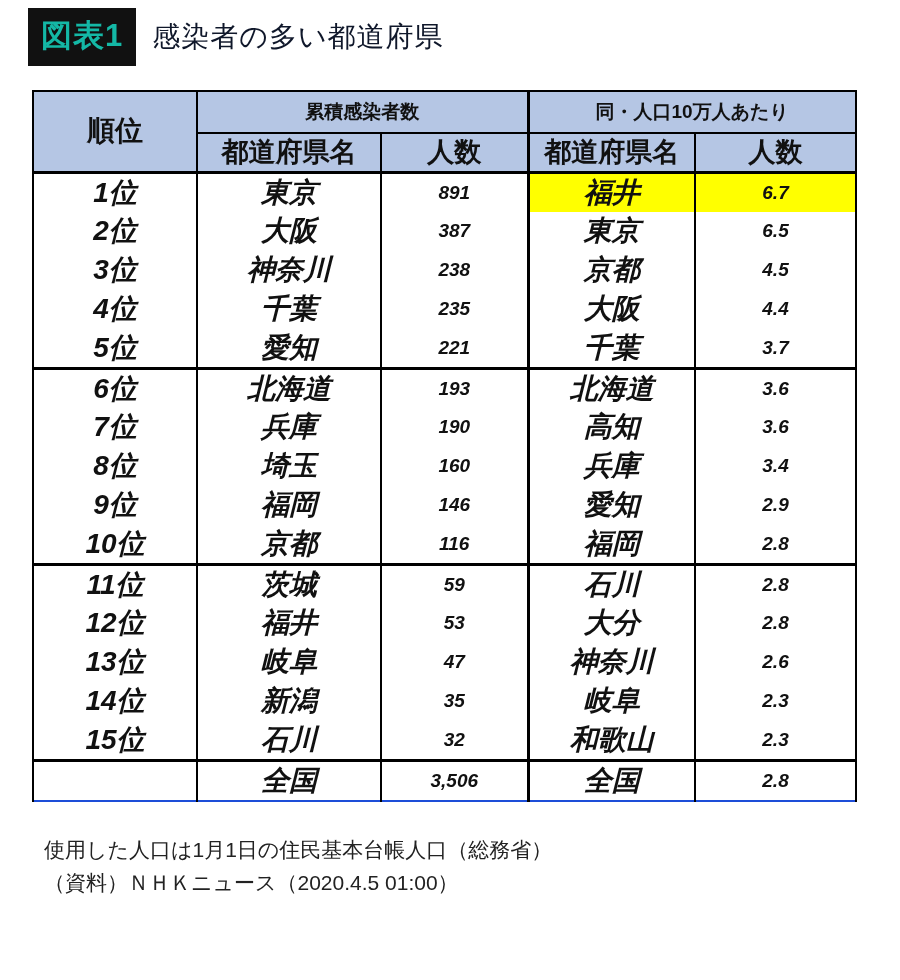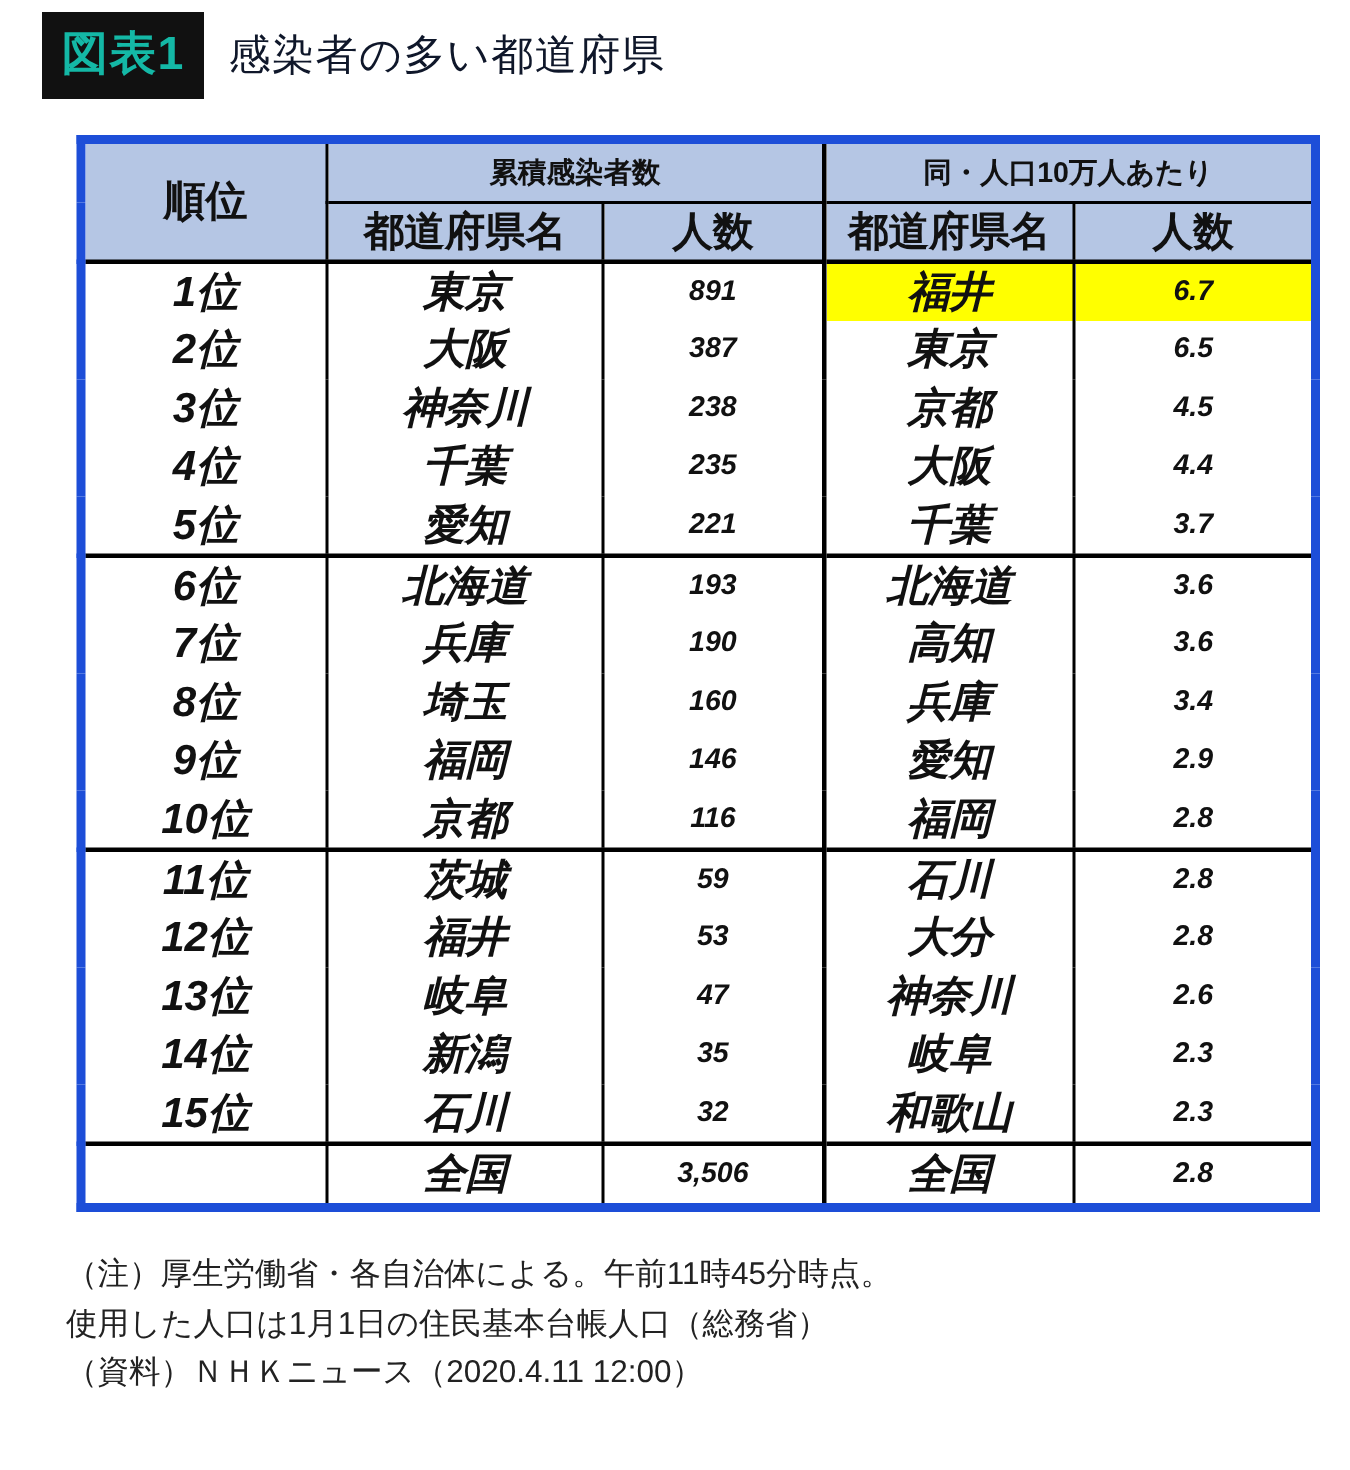--- a/index.html
+++ b/index.html
@@ -22,25 +22,25 @@
     padding: 7px 13px 9px 13px;
     letter-spacing: 1px;
   }
   .title-text {
     font-size: 28px; font-weight: normal; color: #0f172a;
     letter-spacing: 1px;
   }
 
   
   table.main {
-    position: absolute; left: 51px; top: 90px;
+    position: absolute; left: 32px; top: 90px;
     border-collapse: collapse;
     table-layout: fixed;
     width: 823px;
-    border: 6px solid #1d4ed8;
+    border: 2px solid #1d4ed8;
     font-weight: bold;
   }
   col.c-rank  { width: 164px; }
   col.c-pref1 { width: 184px; }
   col.c-num1  { width: 147px; }
   col.c-pref2 { width: 167px; }
   col.c-num2  { width: 161px; }
 
   th, td {
     text-align: center; vertical-align: middle;
@@ -231,18 +231,17 @@
         <td></td>
         <td>全国</td>
         <td class="num">3,506</td>
         <td class="gsep">全国</td>
         <td class="num">2.8</td>
       </tr>
     </tbody>
   </table>
 
   <div class="notes">
-    <div>（注）厚生労働省・各自治体による。午前11時45分時点。</div>
     <div>使用した人口は1月1日の住民基本台帳人口（総務省）</div>
-    <div>（資料）ＮＨＫニュース（2020.4.11 12:00）</div>
+    <div>（資料）ＮＨＫニュース（2020.4.5 01:00）</div>
   </div>
 
 </div>
 
 </body></html>

